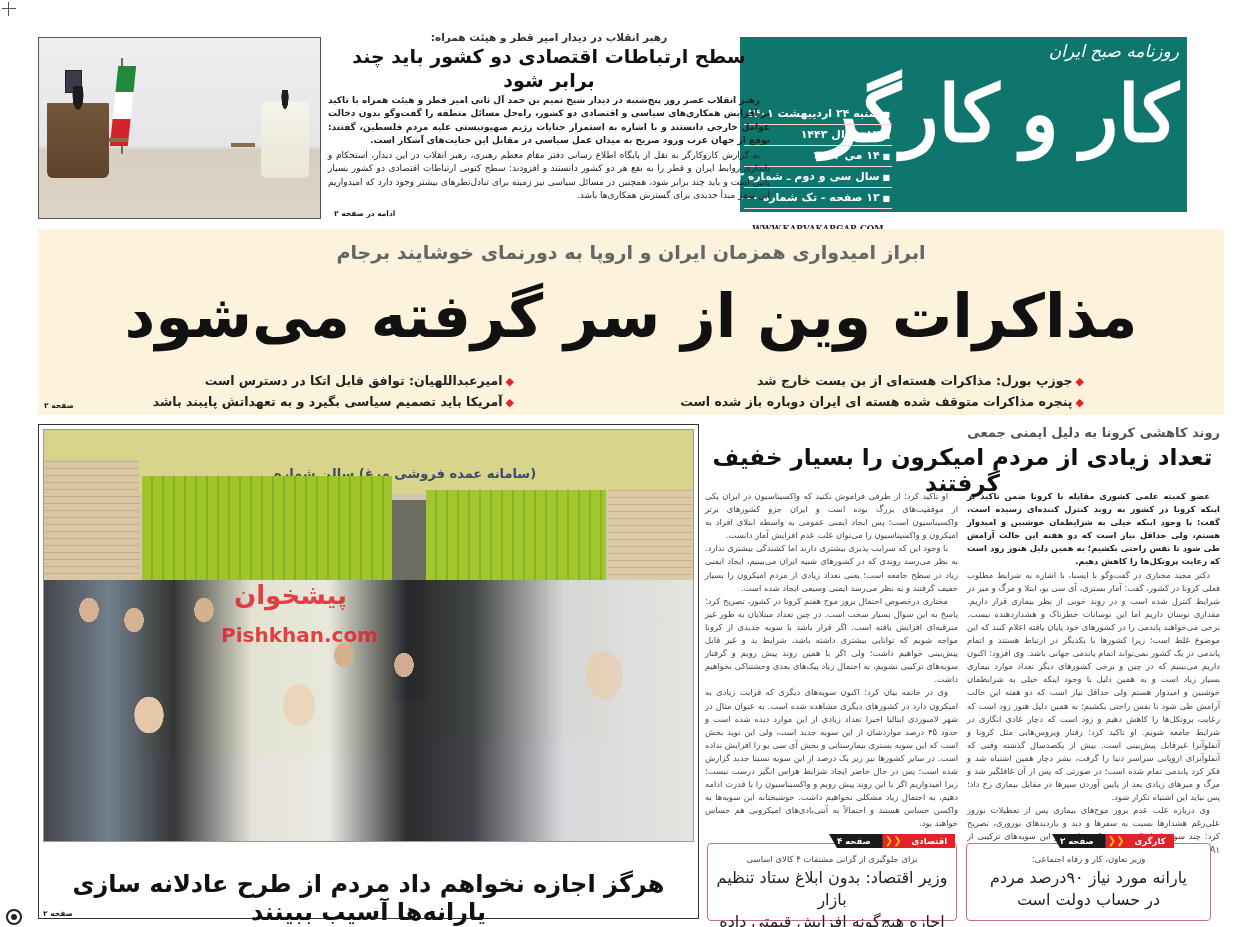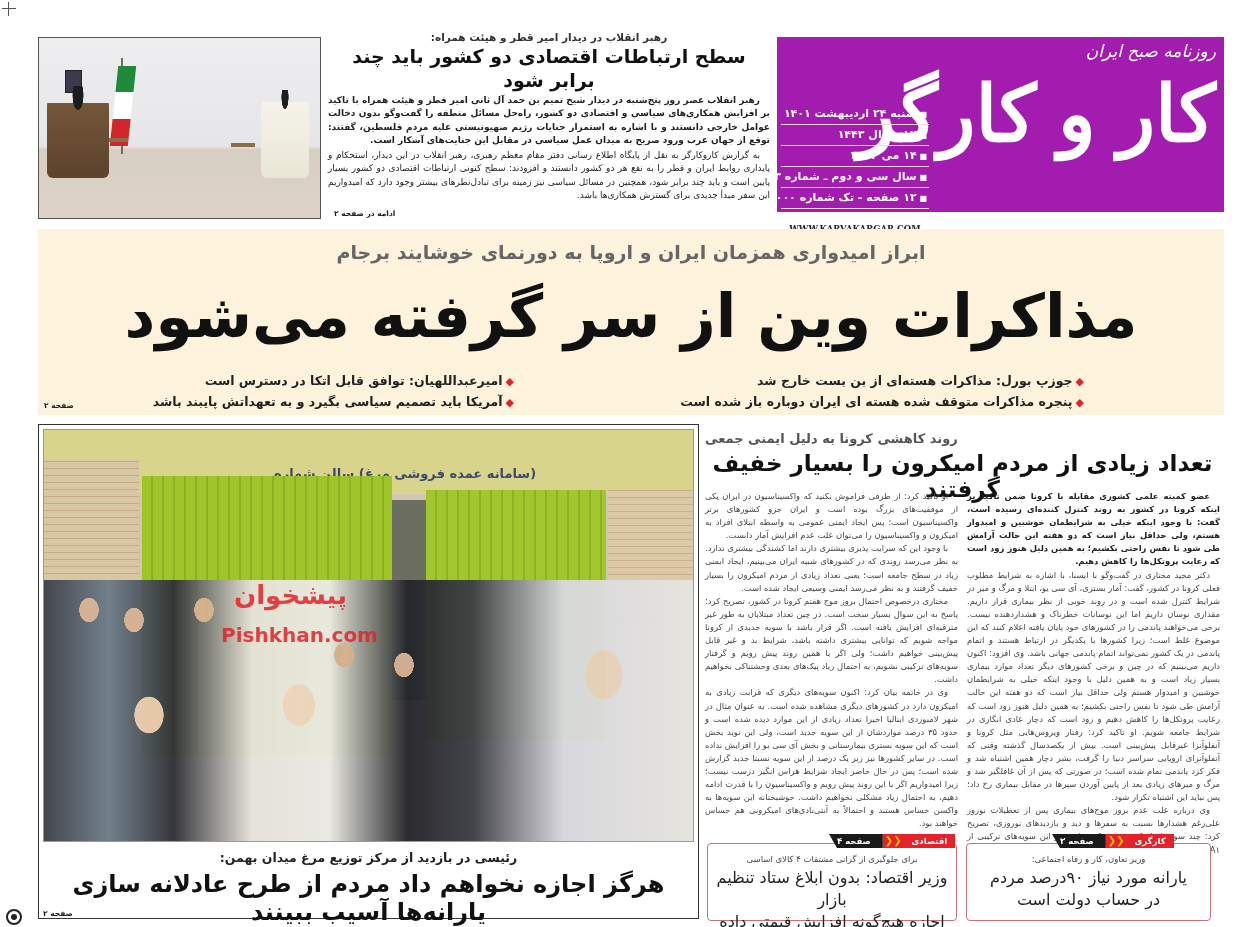--- a/index.html
+++ b/index.html
@@ -8,21 +8,21 @@
   .rtl { direction: rtl; }
 
   .crosshair { position: absolute; left: 2px; top: 2px; width: 14px; height: 14px; }
   .crosshair:before, .crosshair:after { content: ""; position: absolute; background: #555; }
   .crosshair:before { left: 6px; top: 0; width: 1px; height: 14px; }
   .crosshair:after { left: 0; top: 6px; width: 14px; height: 1px; }
   .reg-mark { position: absolute; left: 6px; bottom: 2px; width: 16px; height: 16px; border: 2px solid #222; border-radius: 50%; }
   .reg-mark:after { content: ""; position: absolute; left: 3px; top: 3px; width: 6px; height: 6px; background: #222; border-radius: 50%; }
 
   
-  .masthead { position: absolute; left: 777px; top: 37px; width: 447px; height: 175px; background: #a21caf; }
+  .masthead { position: absolute; left: 740px; top: 37px; width: 447px; height: 175px; background: #0f766e; }
   .mast-slogan { position: absolute; right: 8px; top: 4px; color: #fff; font-family: "DejaVu Serif", serif; font-style: italic; font-size: 17px; }
   .mast-logo { position: absolute; right: 8px; top: 38px; color: #fff; font-family: Liberation Sans, sans-serif; font-weight: bold; font-size: 78px; line-height: 1; letter-spacing: -2px; }
   .mast-info { position: absolute; left: 4px; top: 67px; width: 148px; }
   .mast-info-row { color: #fff; font-size: 11px; font-weight: bold; line-height: 19px; border-bottom: 1px solid #ffd4d4; text-align: right; direction: rtl; padding-right: 2px; white-space: nowrap; }
   .mast-info-row:before { content: "■ "; font-size: 8px; }
   .mast-web { margin-top: 14px; background: #fff; color: #222; font-family: "DejaVu Serif", serif; font-weight: bold; font-size: 8.5px; text-align: center; line-height: 12px; }
 
   
   .lead-photo { position: absolute; left: 38px; top: 37px; width: 283px; height: 182px; border: 1px solid #555; background: linear-gradient(180deg, #eeeef0 0%, #e6e6e8 60%, #d8cfc4 62%, #ddd3c6 100%); overflow: hidden; }
   .lp-frame { position: absolute; left: 26px; top: 32px; width: 17px; height: 23px; background: #3c3b4b; border: 1px solid #222; }
@@ -74,21 +74,21 @@
       linear-gradient(90deg, #3e3f47 0%, #6d7d8a 10%, #2f2f35 20%, #e7e4dc 32%, #ecebe6 44%, #232428 56%, #3b3d45 66%, #d9d9df 80%, #e7e6e1 100%);
     opacity: 0.95; }
   .mp-watermark { position: absolute; left: 177px; top: 193px; color: #e4222a; font-size: 20px; font-weight: bold; opacity: 0.85; }
   .mp-watermark-fa { position: absolute; left: 190px; top: 150px; color: #e4222a; font-size: 26px; font-weight: bold; opacity: 0.85; direction: rtl; }
   .main-caption-kicker { position: absolute; left: 0; right: 0; top: 425px; text-align: center; direction: rtl; font-size: 12.5px; font-weight: bold; color: #222; }
   .main-caption-title { position: absolute; left: 0; right: 0; top: 445px; text-align: center; direction: rtl; font-size: 24px; font-weight: bold; color: #111; letter-spacing: -0.5px; }
   .main-page { position: absolute; left: 4px; top: 484px; font-size: 7.5px; font-weight: bold; direction: rtl; }
 
   
   .corona { position: absolute; left: 705px; top: 424px; width: 515px; }
-  .corona-kicker { text-align: left; direction: rtl; font-size: 13px; font-weight: bold; color: #555; margin-top: 7px; }
+  .corona-kicker { text-align: right; direction: rtl; font-size: 13px; font-weight: bold; color: #555; margin-top: 1px; }
   .corona-title { text-align: center; direction: rtl; font-size: 23px; font-weight: bold; color: #111; margin-top: 4px; letter-spacing: -0.5px; }
   .corona-cols { position: absolute; top: 66px; left: 0; width: 515px; height: 340px; }
   .corona-col { position: absolute; top: 0; width: 253px; direction: rtl; text-align: justify; font-size: 8.4px; line-height: 13.1px; color: #444; }
   .corona-col.right { right: 0; }
   .corona-col.left { left: 0; }
   .corona-col p { text-indent: 10px; }
   .corona-col .bold { font-weight: bold; color: #222; }
 
   
   .mini-box { position: absolute; top: 843px; height: 78px; border: 1px solid #c9707a; border-radius: 4px; background: #fff; }
@@ -164,21 +164,20 @@
     <div class="mp-sign-text">(سامانه عمده فروشی مرغ) سالن شماره</div>
     <div class="mp-brick-l"></div>
     <div class="mp-brick-r"></div>
     <div class="mp-door1"></div>
     <div class="mp-gap"></div>
     <div class="mp-door2"></div>
     <div class="mp-crowd"></div>
     <div class="mp-watermark-fa">پیشخوان</div>
     <div class="mp-watermark">Pishkhan.com</div>
   </div>
-  <div class="main-caption-kicker">رئیسی در بازدید از مرکز توزیع مرغ میدان بهمن:</div>
   <div class="main-caption-title">هرگز اجازه نخواهم داد مردم از طرح عادلانه سازی یارانه‌ها آسیب ببینند</div>
   <div class="main-page">صفحه ۲</div>
 </div>
 
 <div class="corona">
   <div class="corona-kicker">روند کاهشی کرونا به دلیل ایمنی جمعی</div>
   <div class="corona-title">تعداد زیادی از مردم امیکرون را بسیار خفیف گرفتند</div>
   <div class="corona-cols">
     <div class="corona-col right">
       <p class="bold">عضو کمیته علمی کشوری مقابله با کرونا ضمن تاکید بر اینکه کرونا در کشور به روند کنترل کننده‌ای رسیده است، گفت: با وجود اینکه خیلی به شرایطمان خوشبین و امیدوار هستم، ولی حداقل نیاز است که دو هفته این حالت آرامش طی شود تا نفس راحتی بکشیم؛ به همین دلیل هنوز زود است که رعایت پروتکل‌ها را کاهش دهیم.</p>

